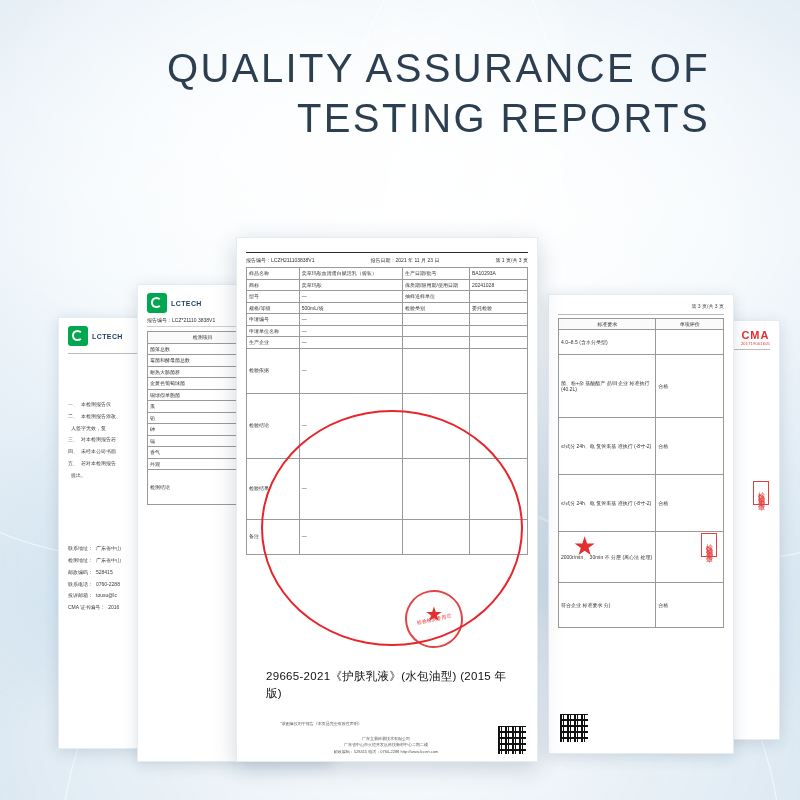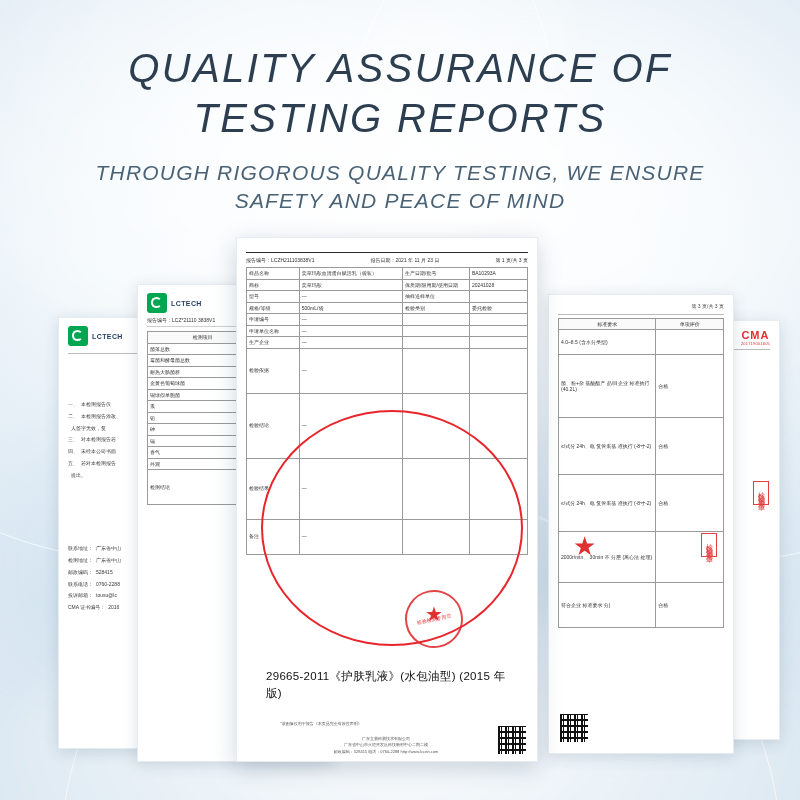--- a/index.html
+++ b/index.html
@@ -60,23 +60,22 @@
     pointer-events: none;
   }
   .arc1 { left: -260px; top: -260px; width: 820px; height: 820px; }
   .arc2 { right: -300px; top: -200px; width: 760px; height: 760px; }
   .arc3 { left: 60px; bottom: -420px; width: 720px; height: 720px; }
 
   
   .header {
     position: absolute;
     left: 0; right: 0; top: 44px;
-    text-align: center;
+    text-align: right;
     z-index: 6;
-    font-style: italic;
   }
   .title {
     color: #2c3e50;
     font-size: 40px;
     line-height: 1.24;
     letter-spacing: 2.4px;
     font-weight: 400;
     margin: 0 auto;
     max-width: 620px;
     text-transform: uppercase;
@@ -311,21 +310,20 @@
   <div class="bg-swoosh sw2"></div>
   <div class="bg-swoosh sw3"></div>
   <div class="bg-swoosh sw4"></div>
   <div class="bg-swoosh sw5"></div>
   <div class="bg-arc arc1"></div>
   <div class="bg-arc arc2"></div>
   <div class="bg-arc arc3"></div>
 
   <div class="header">
     <h1 class="title">QUALITY ASSURANCE OF TESTING REPORTS</h1>
-    <p class="subtitle">THROUGH RIGOROUS QUALITY TESTING, WE ENSURE SAFETY AND PEACE OF MIND</p>
   </div>
 
   <div class="docs">
 
     <div class="doc doc-a">
       <div class="pad">
         <div class="lc-logo">
           <span class="lc-mark"></span>
           <span class="lc-name">LCTECH</span>
         </div>
@@ -618,16 +616,16 @@
             <div>邮政编码：528415   电话：0760-2288   http://www.lccert.com</div>
           </div>
           <div class="qr"></div>
         </div>
         <div style="position:absolute;left:9px;bottom:34px;width:150px;" class="footer-note">*该图像仅用于报告《本页品完全有效性声明》</div>
       </div>
 
       <div class="red-circle"></div>
     </div>
 
-    <div class="hand-note note1">29665-2011《护肤乳液》(水包油型) (2015 年版)</div>
+    <div class="hand-note note1">29665-2021《护肤乳液》(水包油型) (2015 年版)</div>
 
   </div>
 </div>
 
 </body></html>

